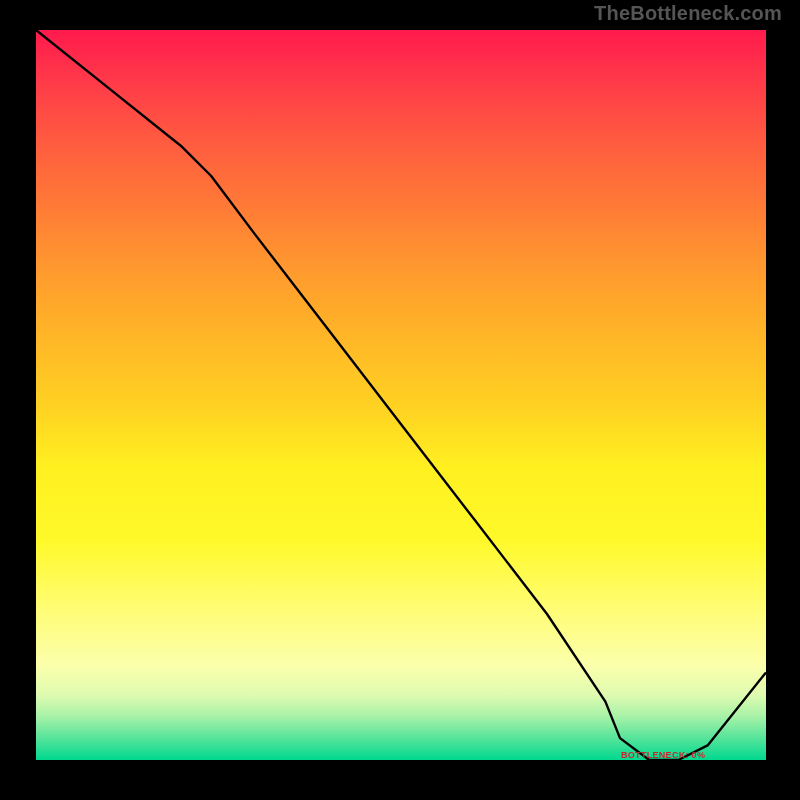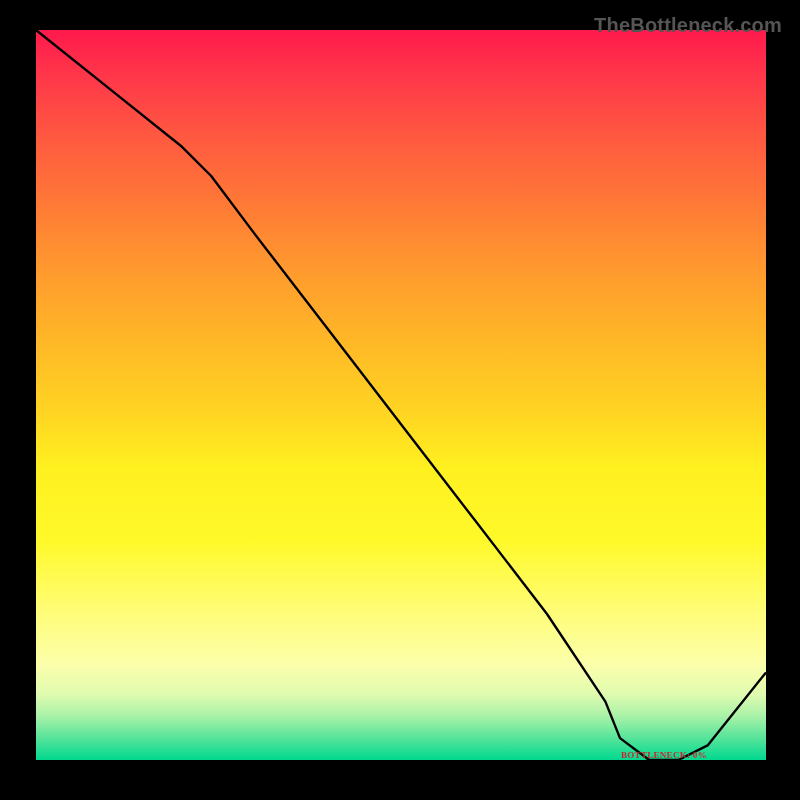--- a/index.html
+++ b/index.html
@@ -11,36 +11,35 @@
     font-family: Arial, Helvetica, sans-serif;
     overflow: hidden;
   }
   .container {
     position: relative;
     width: 800px;
     height: 800px;
   }
   .watermark {
     position: absolute;
-    top: 14px;
+    top: 2px;
     right: 18px;
     color: #555;
     font-size: 20px;
     font-weight: 600;
     letter-spacing: 0.2px;
     z-index: 10;
   }
   .plot-frame {
     position: absolute;
     left: 36px;
     top: 30px;
     width: 730px;
     height: 730px;
     background: #bef264;
-    font-family: Liberation Serif, serif;
   }
   .gradient {
     position: absolute;
     inset: 0;
     background: linear-gradient(
       to bottom,
       #ff1a4d 0%,
       #ff3a49 7%,
       #ff5a40 15%,
       #ff7a36 24%,

